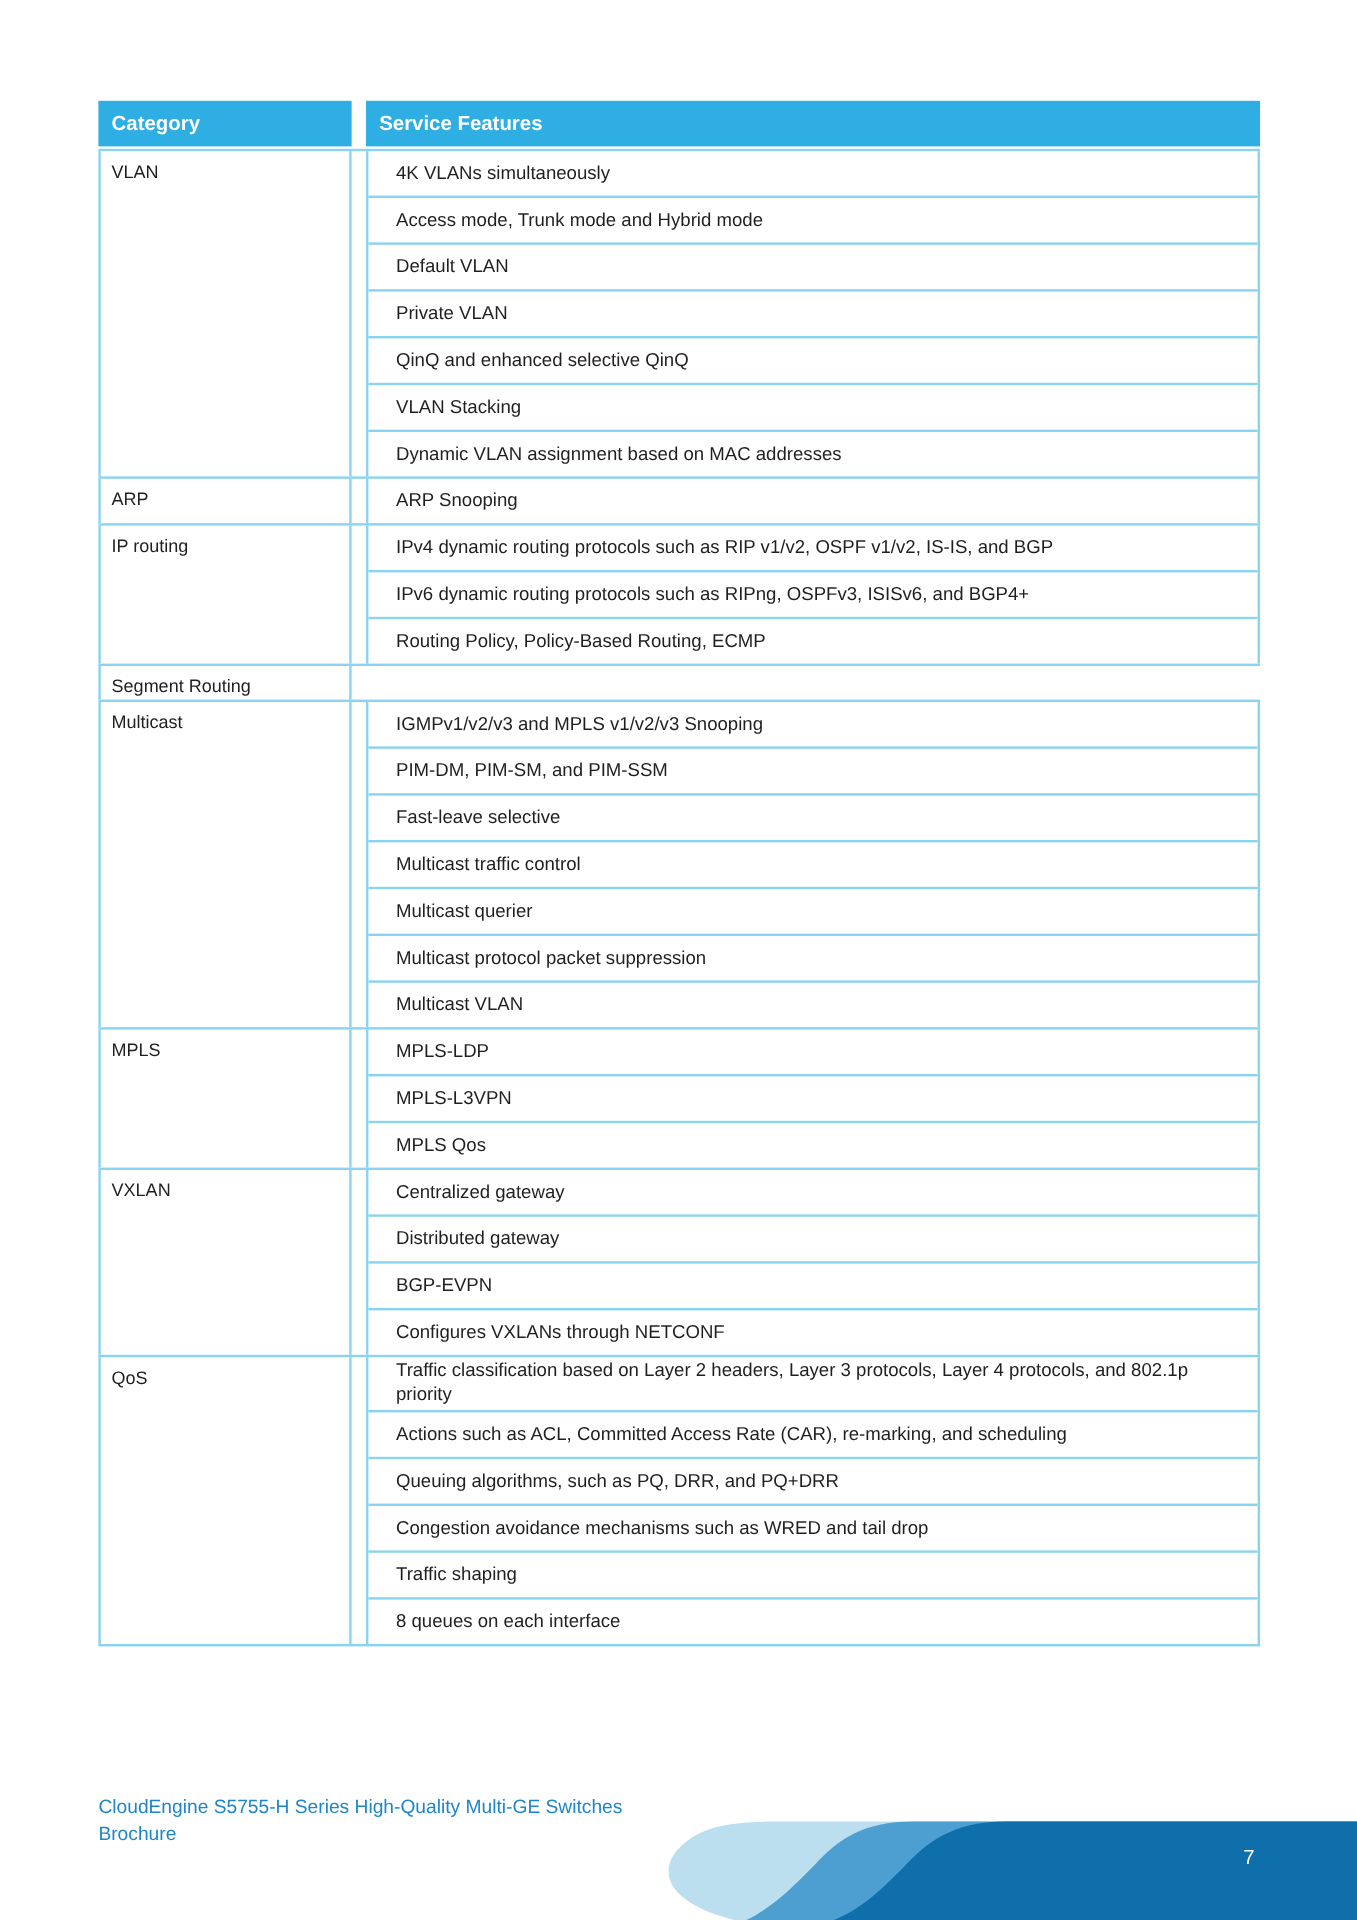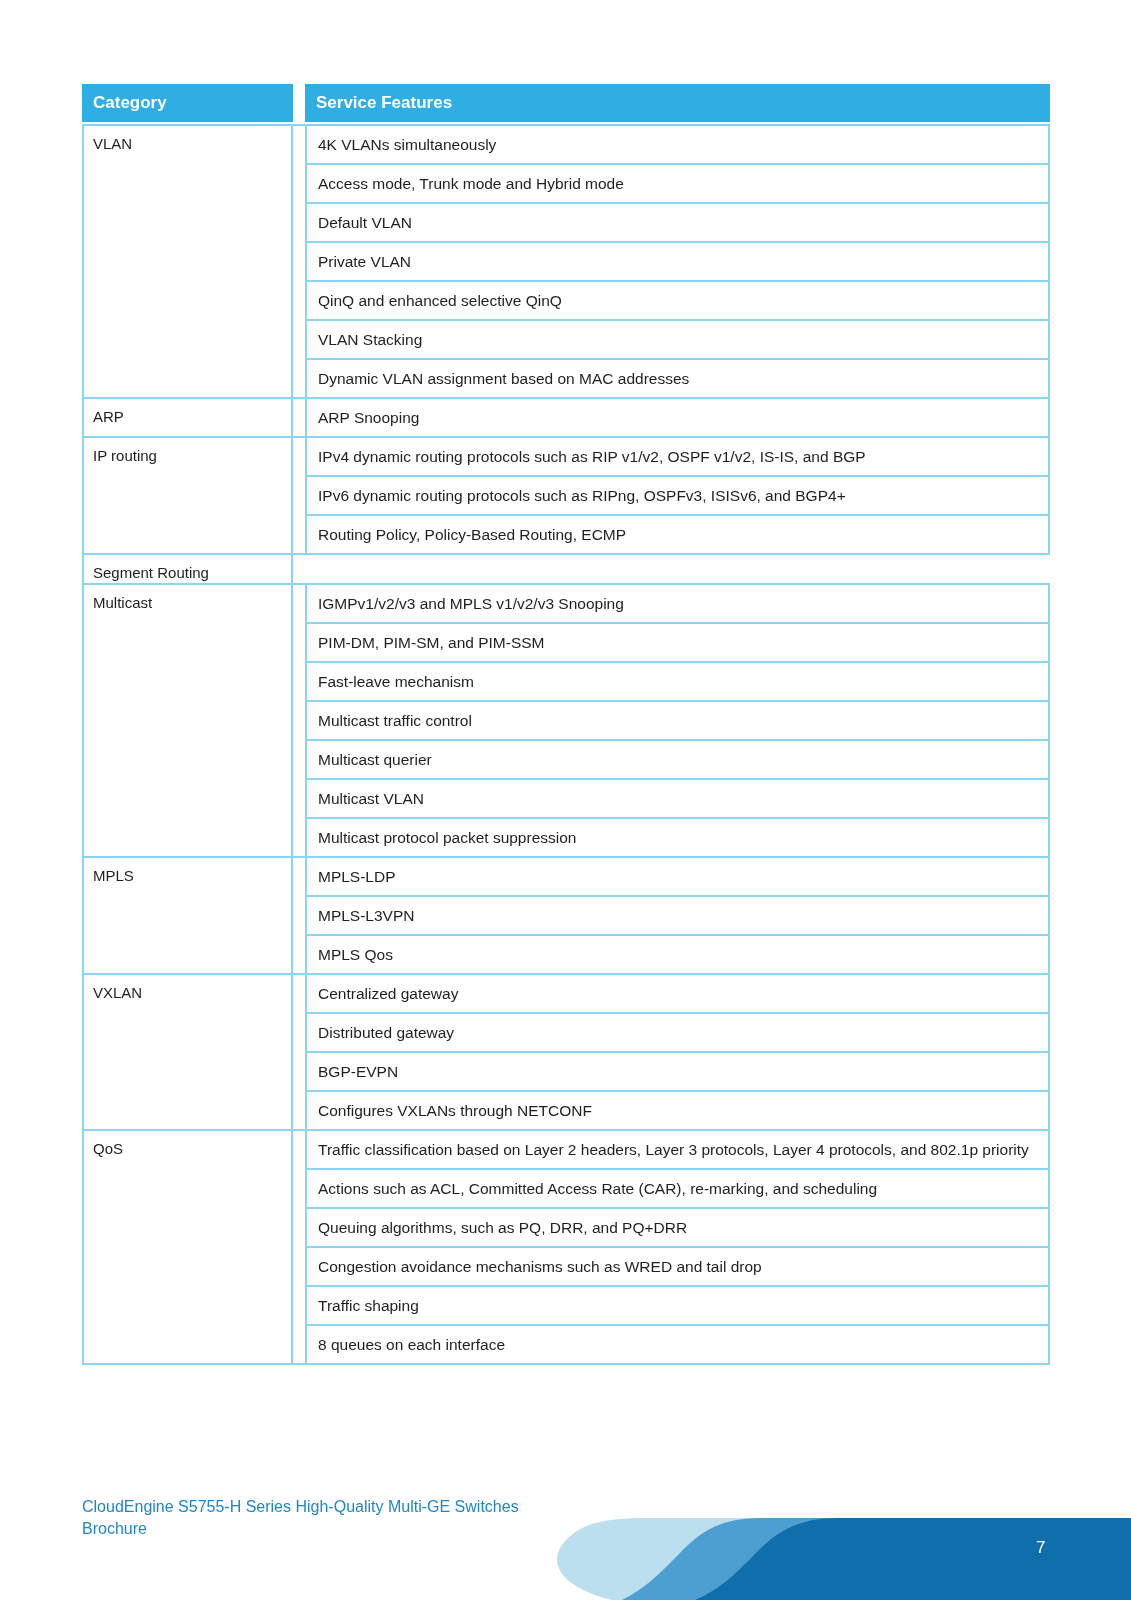--- a/index.html
+++ b/index.html
@@ -34,21 +34,21 @@
     border-left:2px solid var(--table-border);
     border-right:2px solid var(--table-border);
     padding:8px 9px 0 9px;font-size:15px;line-height:20px;
   }
   .features{
     border-left:2px solid var(--table-border);
     border-right:2px solid var(--table-border);
   }
   .feature{
     display:flex;align-items:center;min-height:37px;
-    padding:2px 11px;font-size:15.5px;line-height:20px;
+    padding:2px 23px;font-size:15.5px;line-height:20px;
   }
   .feature + .feature{border-top:2px solid var(--table-border);min-height:39px;}
   .footer-textblock{
     position:absolute;left:82px;top:1496px;width:560px;
     color:var(--footer-text);font-size:16px;line-height:22px;z-index:3;
   }
   .footer-waves{position:absolute;left:0;bottom:0;width:1131px;height:90px;z-index:1;}
   .page-number{
     position:absolute;top:1538px;left:1036px;z-index:4;
     color:#ffffff;font-size:17px;
@@ -90,25 +90,25 @@
         </div>
       </div>
       <div class="group">
         <div class="cat">Segment Routing</div>
       </div>
       <div class="group">
         <div class="cat">Multicast</div>
         <div class="features">
           <div class="feature">IGMPv1/v2/v3 and MPLS v1/v2/v3 Snooping</div>
           <div class="feature">PIM-DM, PIM-SM, and PIM-SSM</div>
-          <div class="feature">Fast-leave mechanism</div>
+          <div class="feature">Fast-leave selective</div>
           <div class="feature">Multicast traffic control</div>
           <div class="feature">Multicast querier</div>
+          <div class="feature">Multicast protocol packet suppression</div>
           <div class="feature">Multicast VLAN</div>
-          <div class="feature">Multicast protocol packet suppression</div>
         </div>
       </div>
       <div class="group">
         <div class="cat">MPLS</div>
         <div class="features">
           <div class="feature">MPLS-LDP</div>
           <div class="feature">MPLS-L3VPN</div>
           <div class="feature">MPLS Qos</div>
         </div>
       </div>

